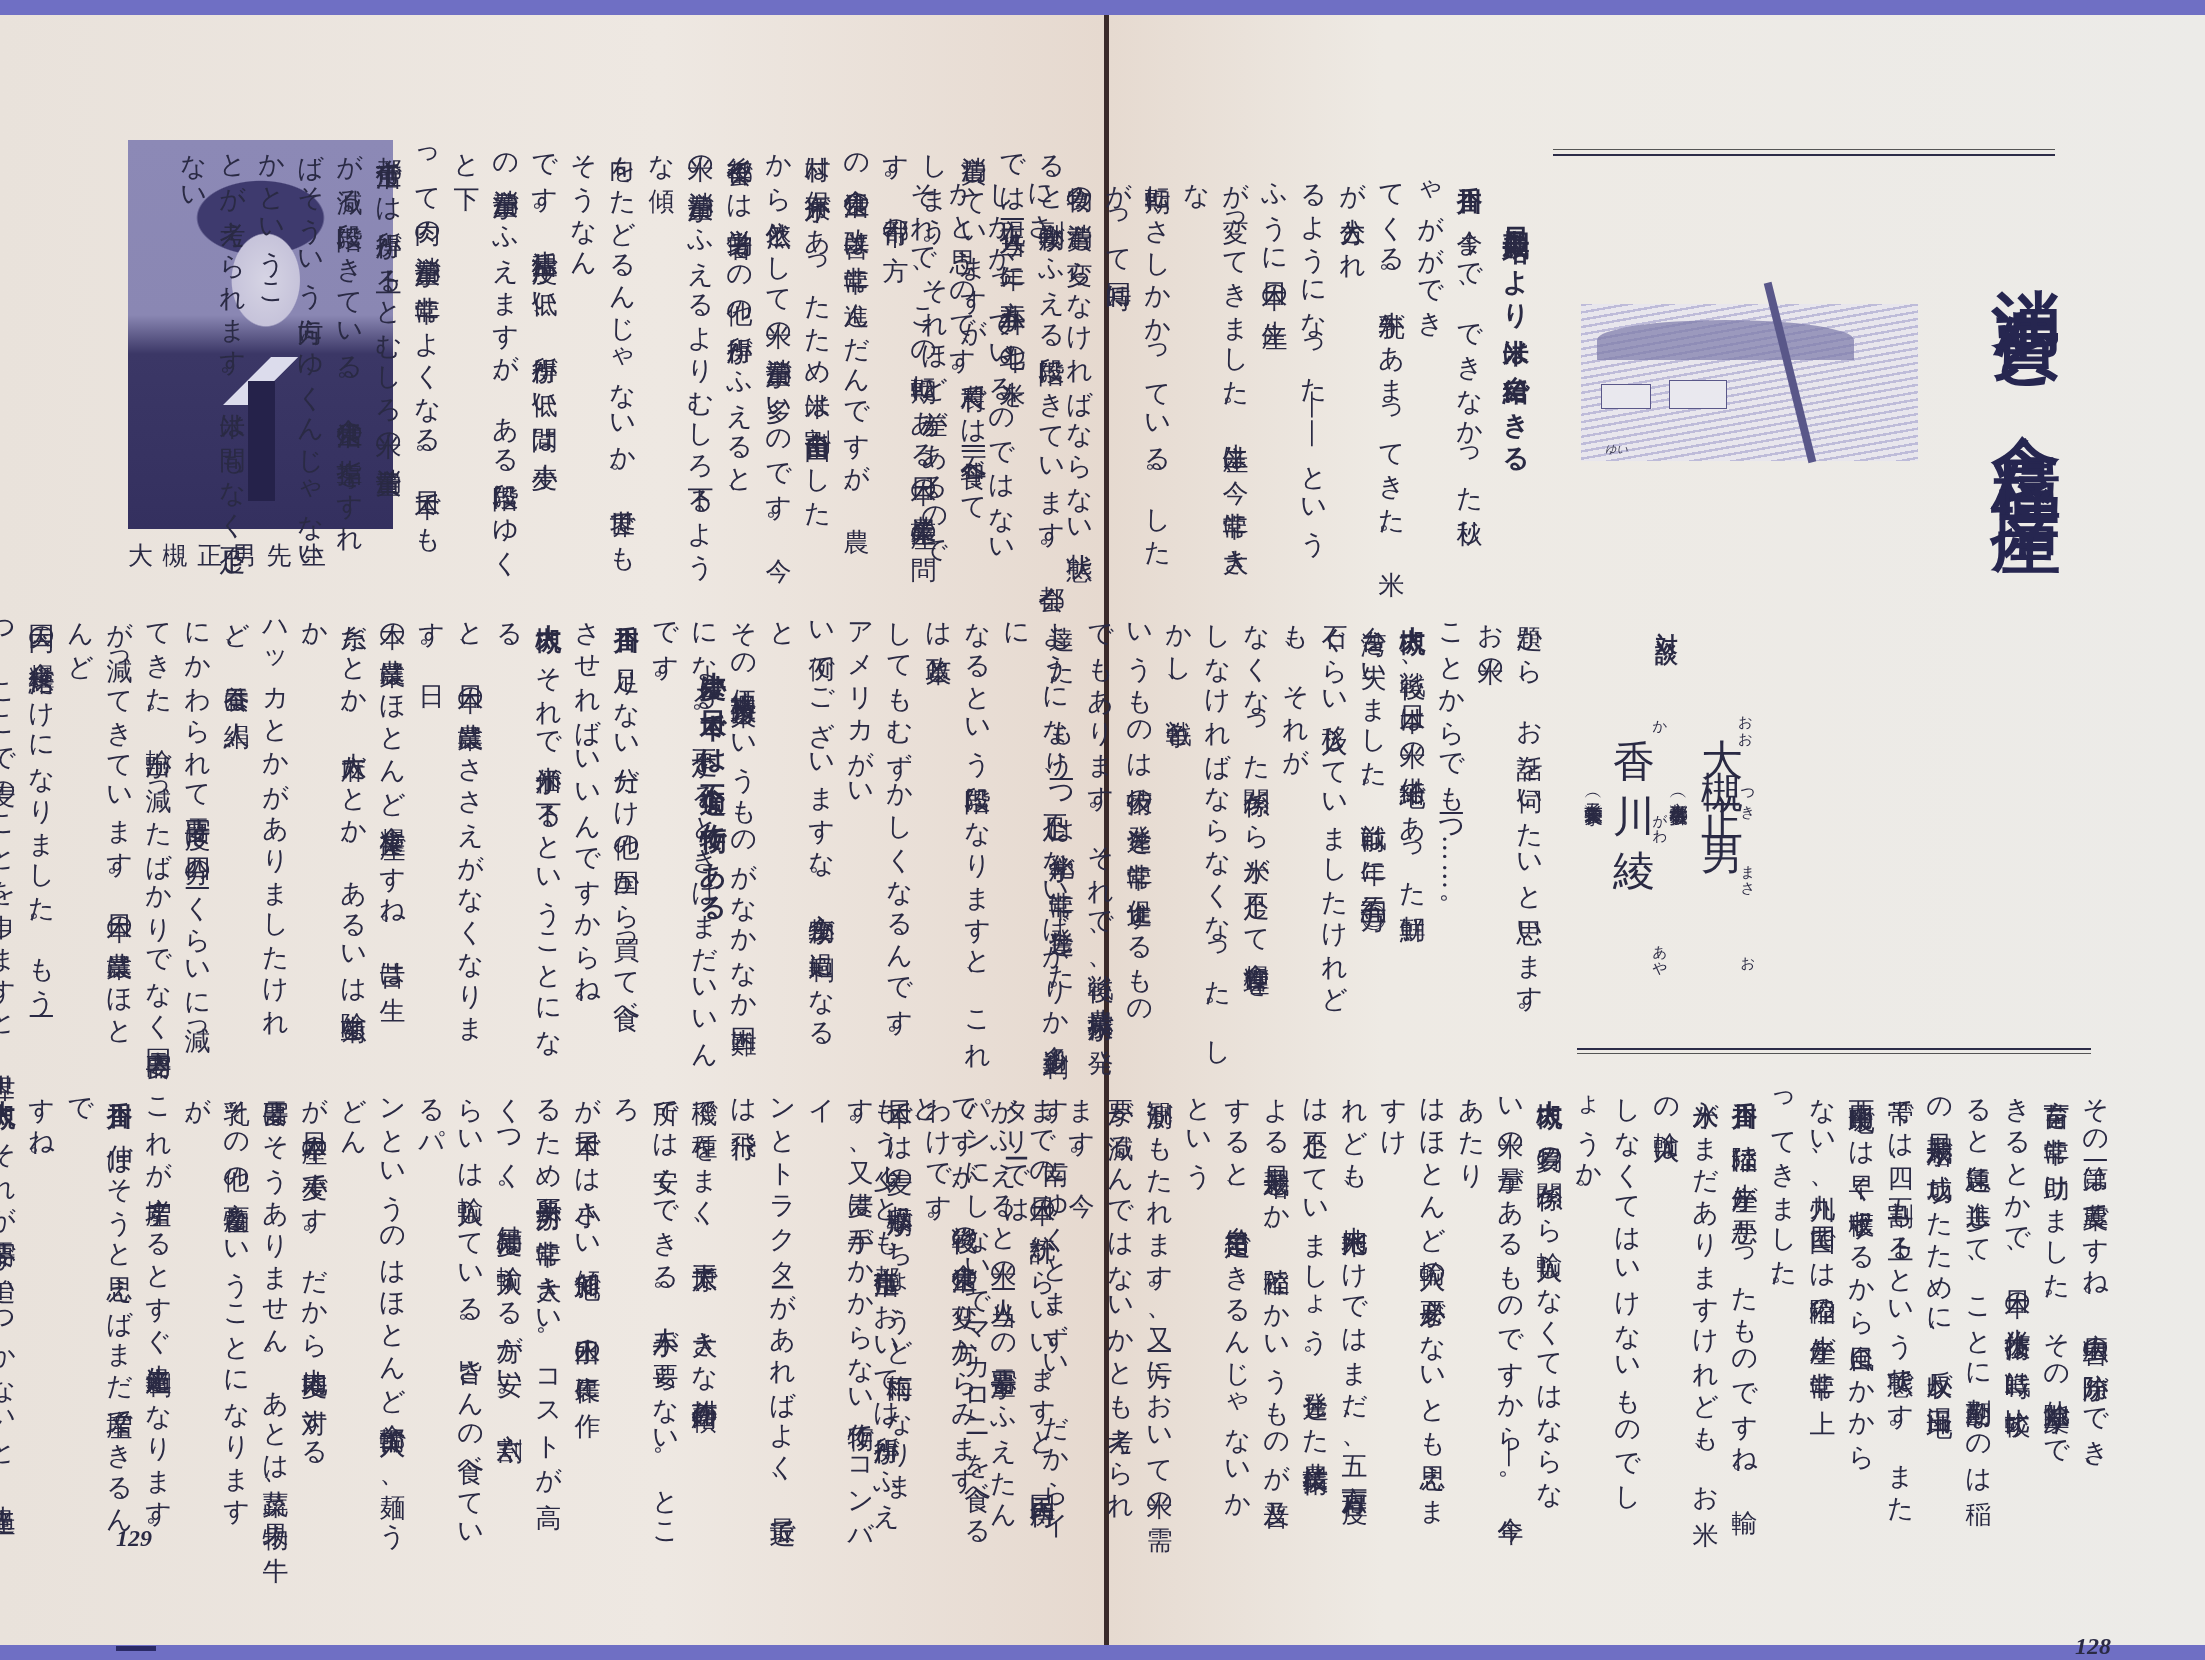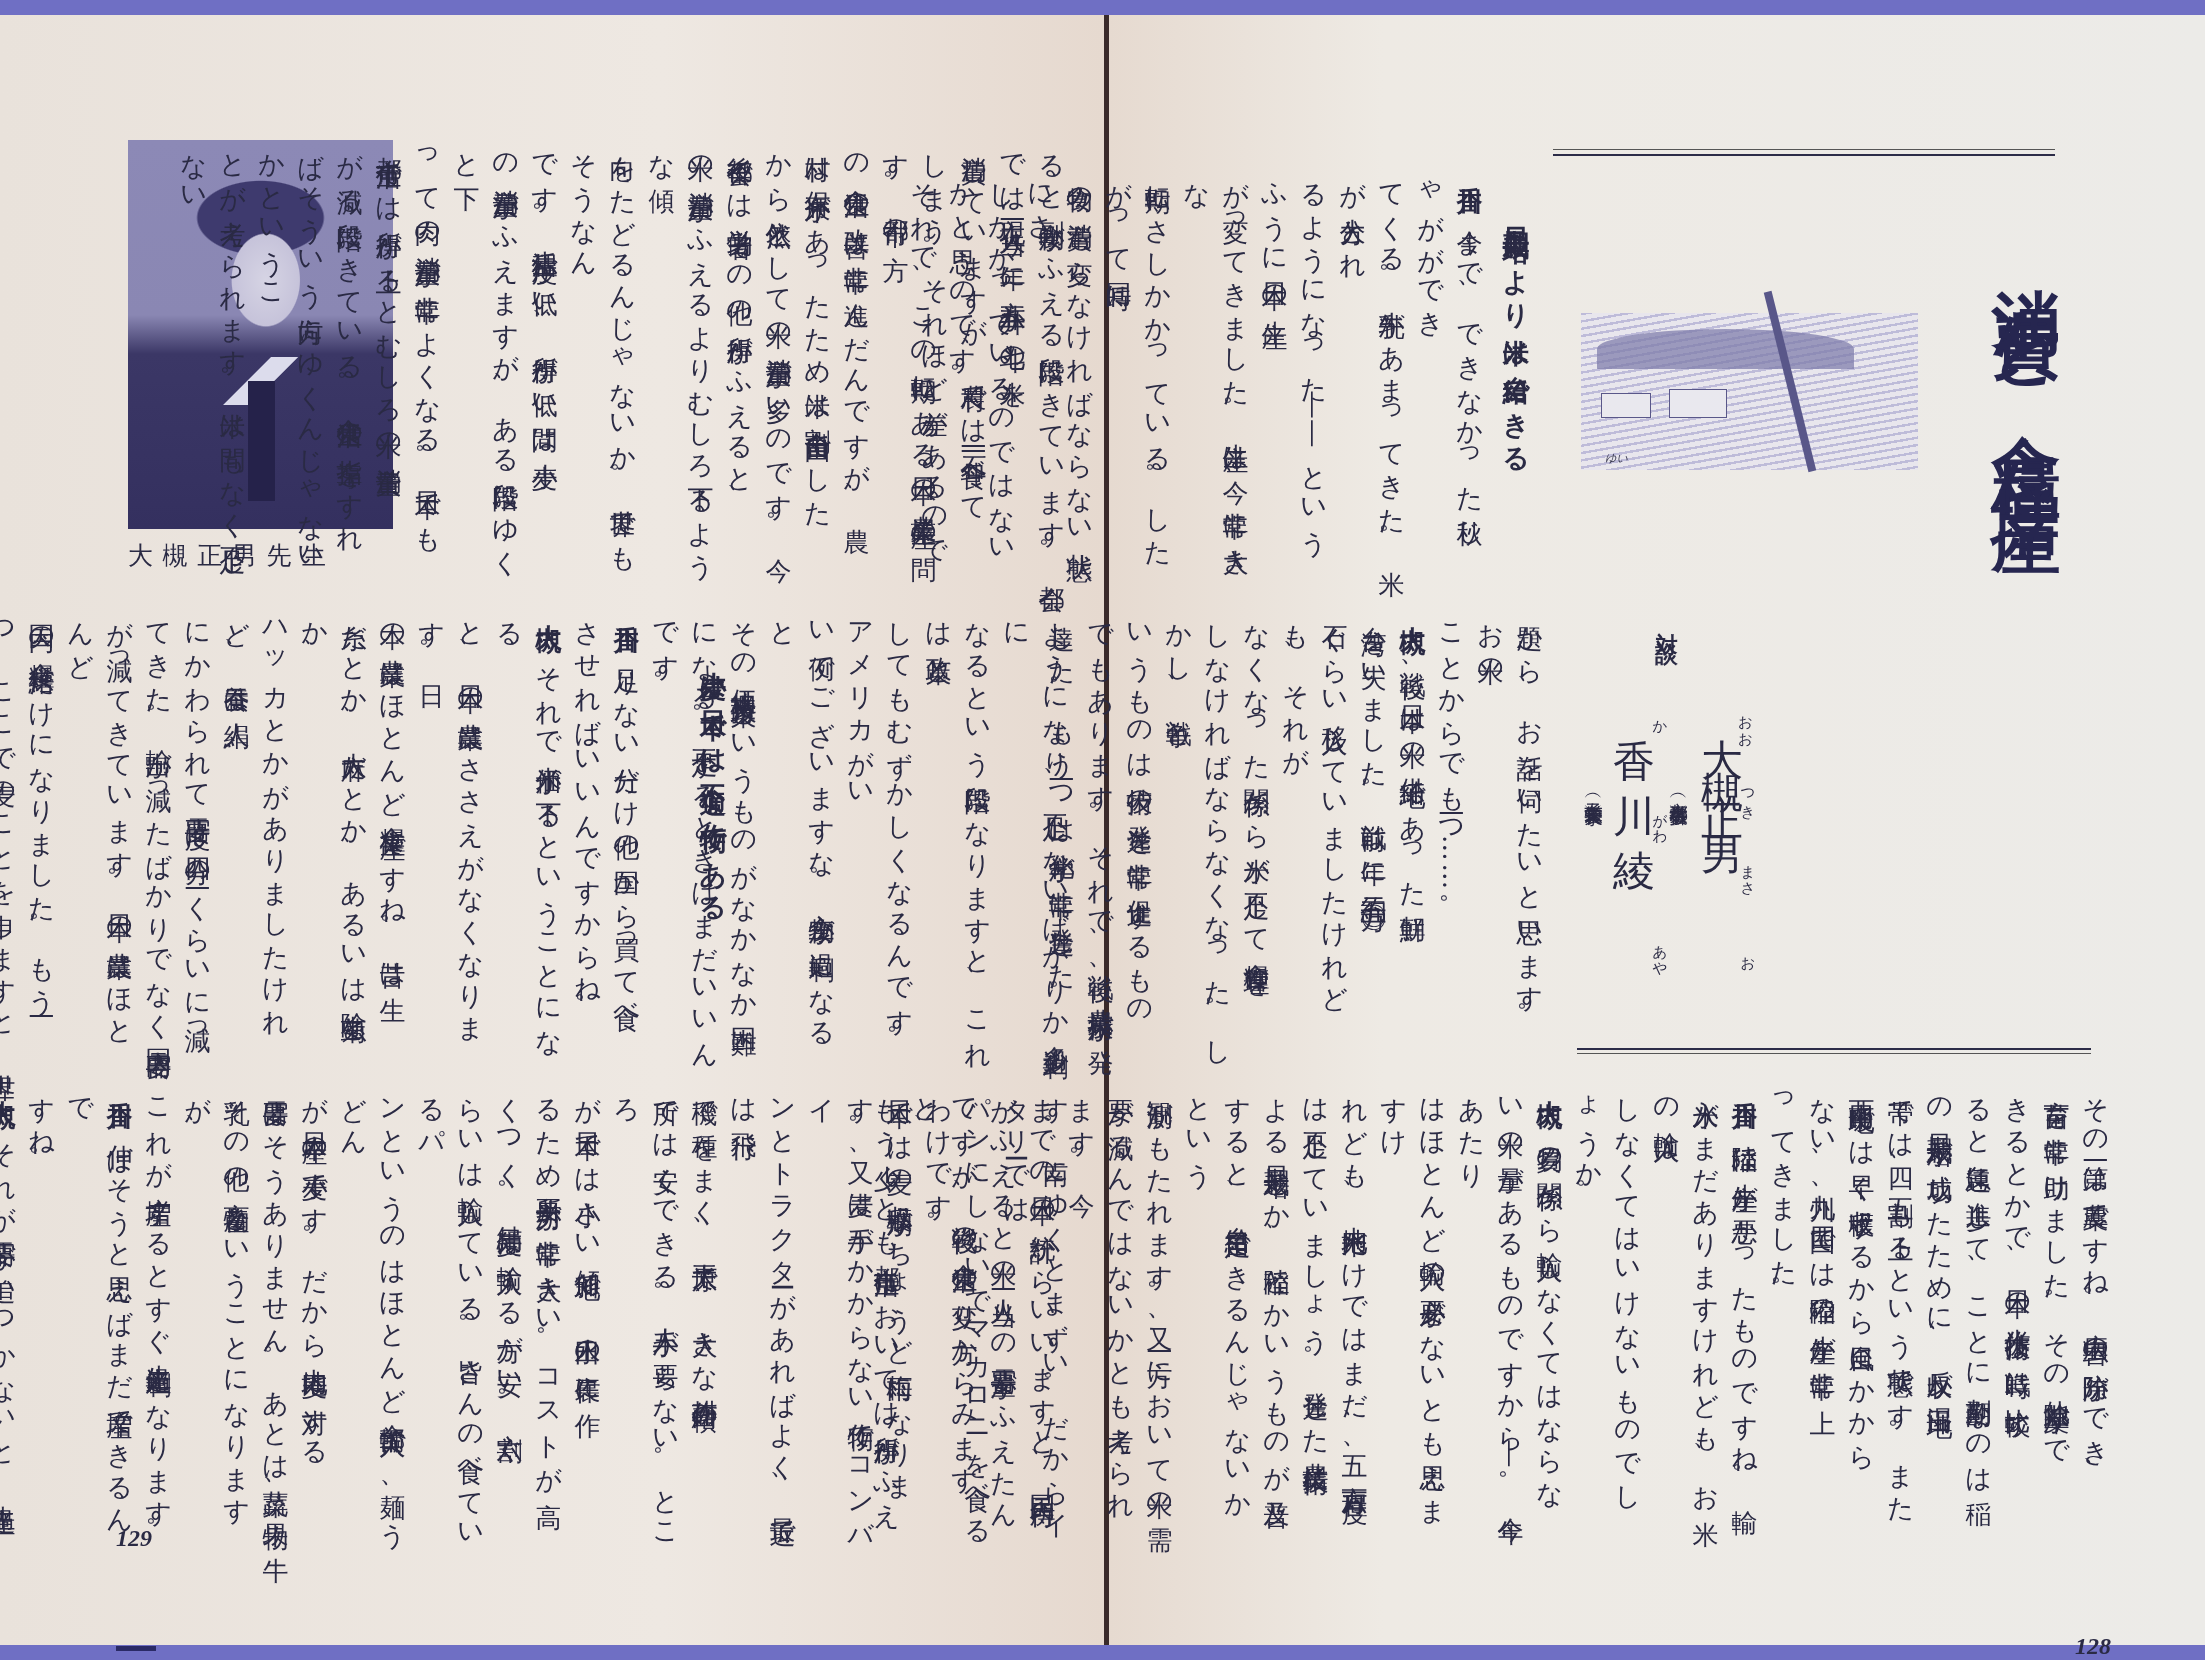--- a/index.html
+++ b/index.html
@@ -18,21 +18,21 @@
   .rule.thin{height:0.8px;background:#555;}
   .pageno{position:absolute;font-family:"Liberation Serif","DejaVu Serif",serif;font-style:italic;font-weight:bold;font-size:24px;color:#2a2a44;}
   .photo{position:absolute;left:128px;top:140px;width:265px;height:389px;
          background:radial-gradient(ellipse 56px 76px at 52% 36%,#d6d4e4 0%,#c6c3da 60%,transparent 62%),
                     radial-gradient(ellipse 96px 56px at 50% 20%,#3e3a6e 0%,#3e3a6e 65%,transparent 67%),
                     linear-gradient(180deg,#8c89b6 0%,#8a87b3 45%,#3b3766 55%,#34305f 100%);}
   .photo .tie{position:absolute;left:120px;top:241px;width:27px;height:120px;background:#25224a;}
   .photo .collar{position:absolute;left:88px;top:217px;width:88px;height:48px;
         background:linear-gradient(135deg,transparent 40%,#dcdcec 41%,#dcdcec 60%,transparent 61%);}
   .caption{position:absolute;left:128px;top:539px;width:265px;font-family:"DejaVu Sans","Liberation Sans",sans-serif;font-weight:normal;font-size:25px;letter-spacing:9.6px;}
-  .illus{position:absolute;left:1581px;top:313px;width:337px;height:157px;
+  .illus{position:absolute;left:1581px;top:304px;width:337px;height:157px;
          background:repeating-linear-gradient(170deg,#b9b7d8 0 2.4px,#e8e6ee 2.4px 7.2px);opacity:.9;text-align:right;}
   .illus .hill{position:absolute;left:16px;top:16px;width:257px;height:40px;background:#6f6ca3;border-radius:50% 50% 0 0;opacity:.7;}
   .illus .trunk{position:absolute;left:205px;top:-24px;width:8px;height:185px;background:#4a4880;transform:rotate(-14deg);}
   .illus .house{position:absolute;left:20px;top:80px;width:48px;height:22.5px;border:1.6px solid #4a4880;background:#e9e8f0;}
   .illus .house2{position:absolute;left:88px;top:76px;width:56px;height:27px;border:1.6px solid #4a4880;background:#e9e8f0;}
   .illus .sig{position:absolute;left:24px;top:138px;font-size:11.2px;font-style:italic;}
   .name-big{position:absolute;writing-mode:vertical-rl;font-size:42px;letter-spacing:32px;}
   .ruby{position:absolute;writing-mode:vertical-rl;font-size:14.5px;}
   .affil{position:absolute;writing-mode:vertical-rl;font-size:18.5px;letter-spacing:0.8px;}
   .taidan{position:absolute;writing-mode:vertical-rl;font-family:"DejaVu Sans","Liberation Sans",sans-serif;font-weight:bold;font-size:22.5px;letter-spacing:9.6px;}

